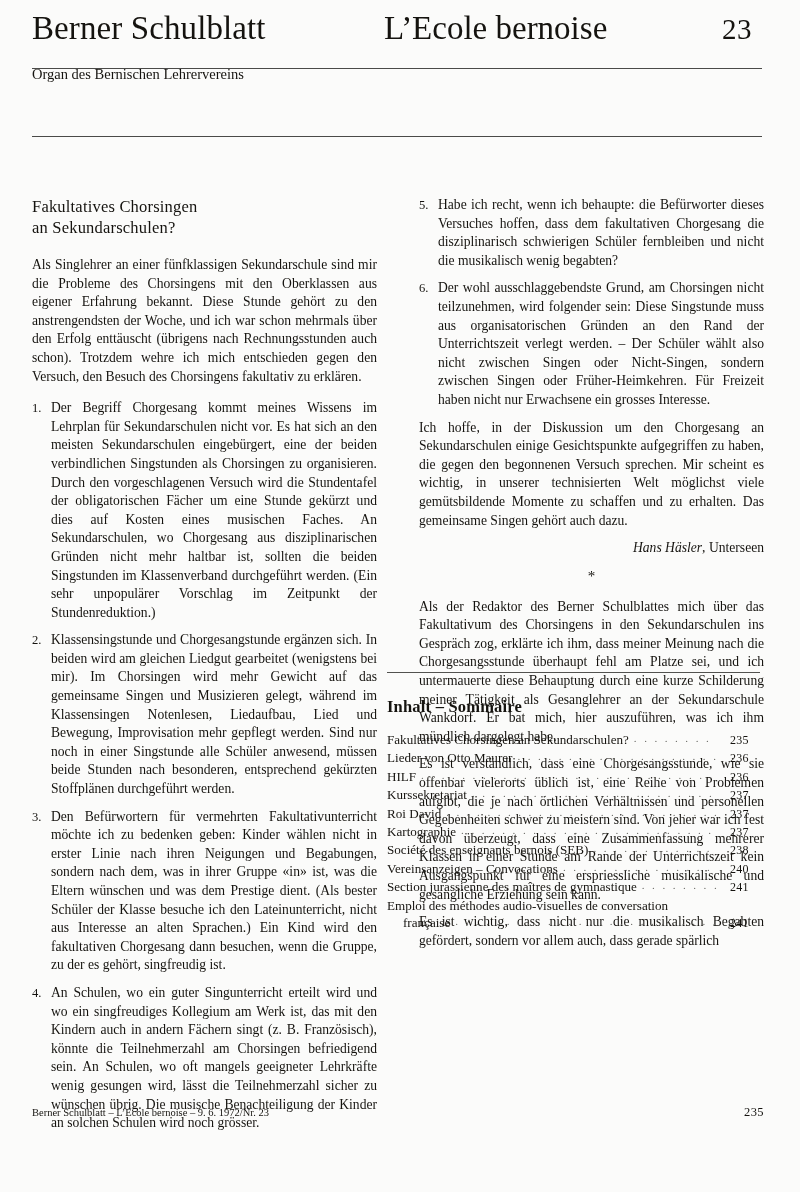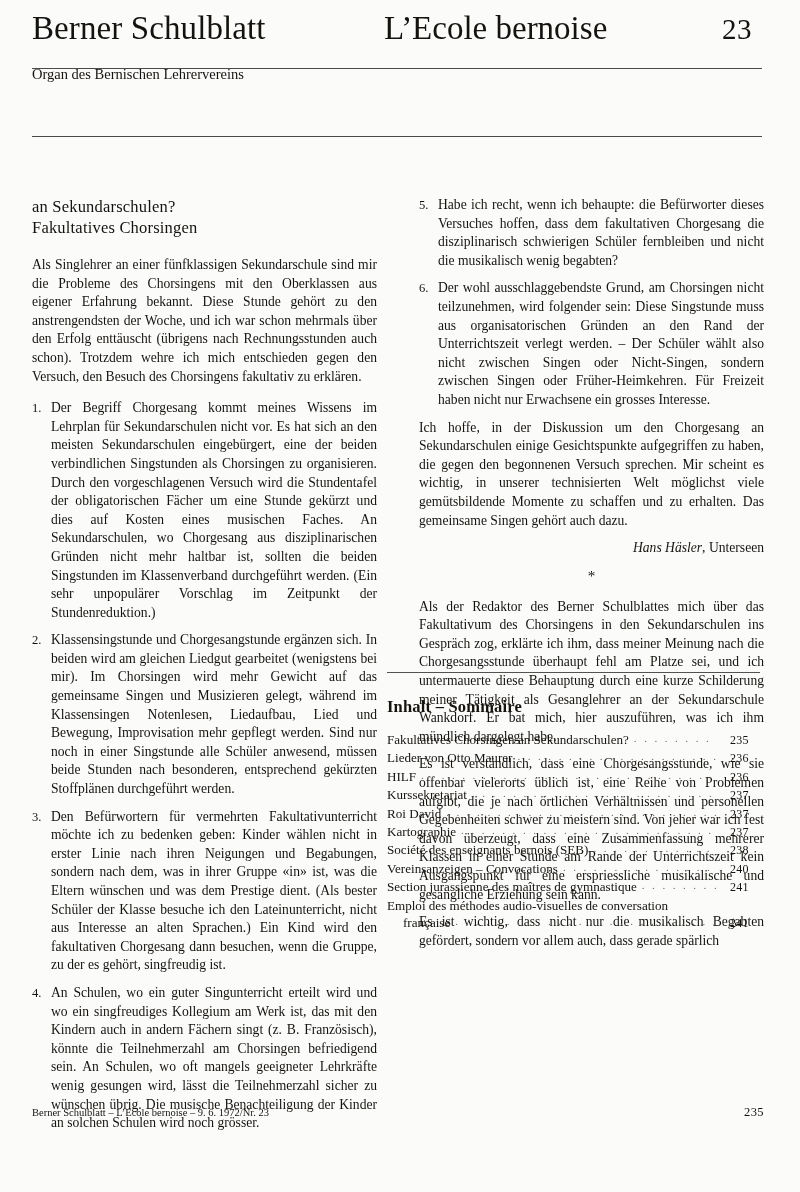--- a/index.html
+++ b/index.html
@@ -241,22 +241,22 @@
       <div>Organ des Bernischen Lehrervereins</div>
     </div>
   </div>
 
   <div class="rule r2"></div>
 
   <div class="cols">
 
     <div class="col col-left">
       <h2 class="article-title">
+        <span class="ln">Fakultatives Chorsingen</span>
         <span class="ln">an Sekundarschulen?</span>
-        <span class="ln">Fakultatives Chorsingen</span>
       </h2>
 
       <p class="body last">Als Singlehrer an einer fünfklassigen Sekundarschule sind mir die Probleme des Chorsingens mit den Oberklassen aus eigener Erfahrung bekannt. Diese Stunde gehört zu den anstrengendsten der Woche, und ich war schon mehrmals über den Erfolg enttäuscht (übrigens nach Rechnungsstunden auch schon). Trotzdem wehre ich mich entschieden gegen den Versuch, den Besuch des Chorsingens fakultativ zu erklären.</p>
 
       <ol class="numlist">
         <li>
           <span class="marker">1.</span>
           <span class="txt">Der Begriff Chorgesang kommt meines Wissens im Lehrplan für Sekundarschulen nicht vor. Es hat sich an den meisten Sekundarschulen eingebürgert, eine der beiden verbindlichen Singstunden als Chorsingen zu organisieren. Durch den vorgeschlagenen Versuch wird die Stundentafel der obligatorischen Fächer um eine Stunde gekürzt und dies auf Kosten eines musischen Faches. An Sekundarschulen, wo Chorgesang aus disziplinarischen Gründen nicht mehr haltbar ist, sollten die beiden Singstunden im Klassenverband durchgeführt werden. (Ein sehr unpopulärer Vorschlag im Zeitpunkt der Stundenreduktion.)</span>
         </li>
         <li>

